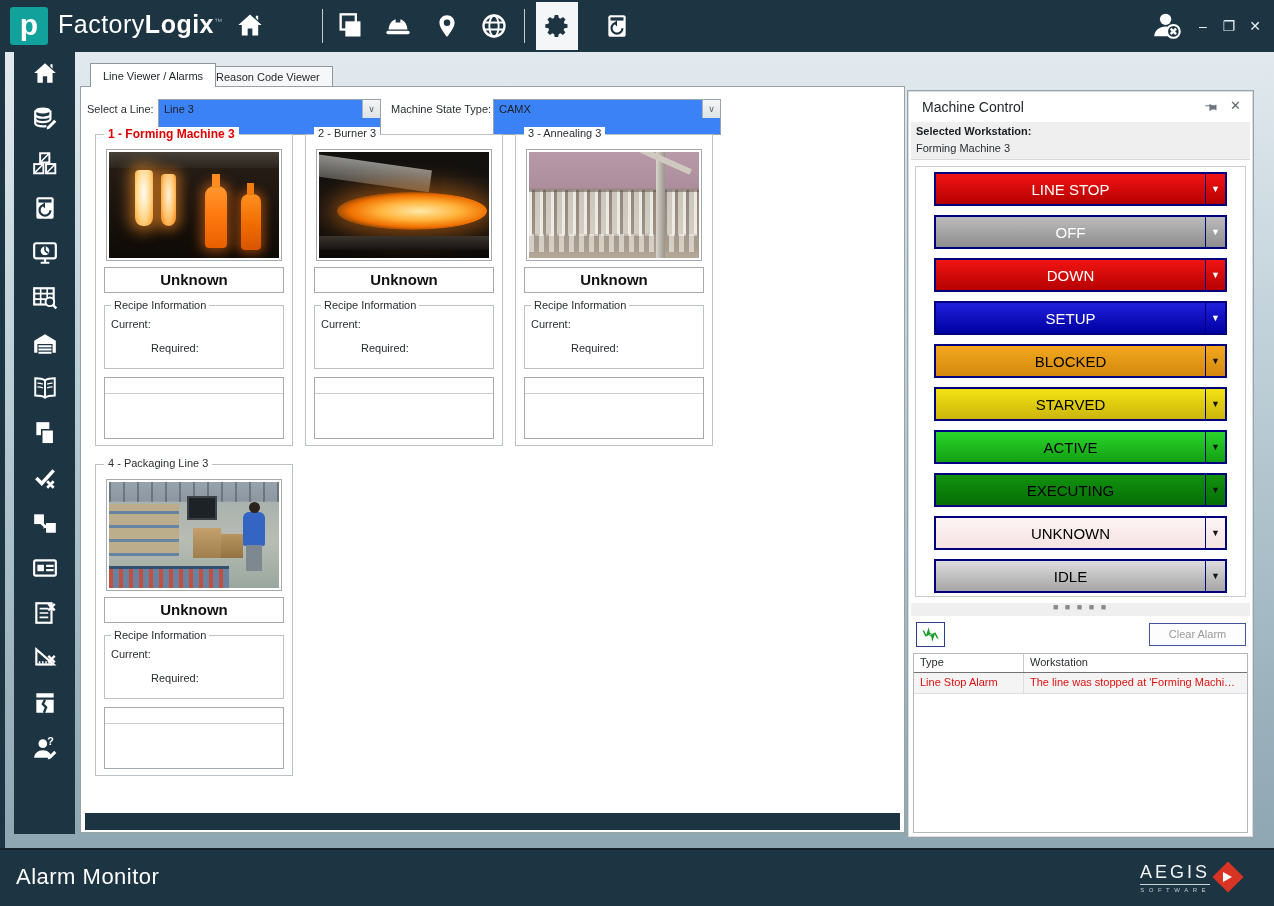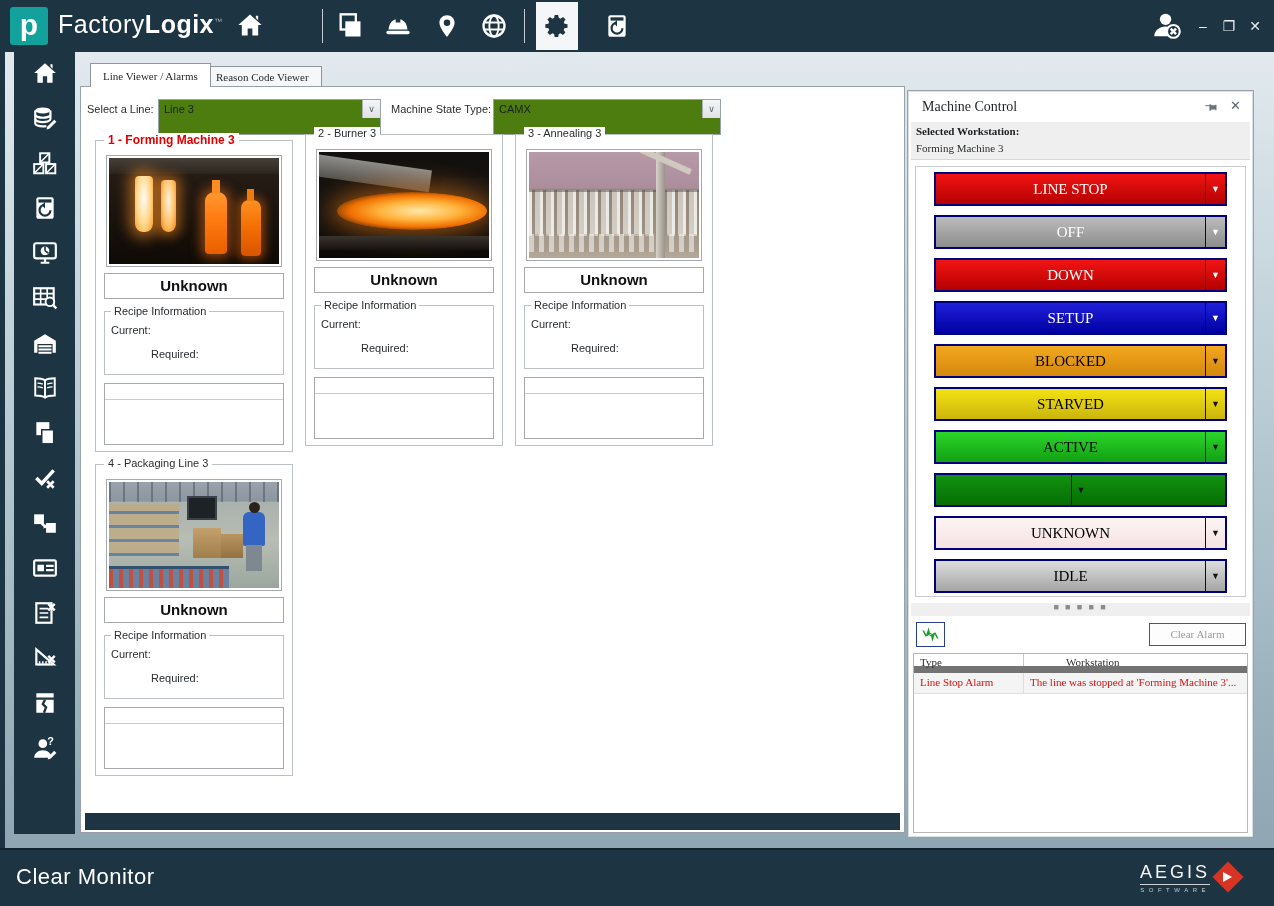--- a/index.html
+++ b/index.html
@@ -22,28 +22,28 @@
   .tb-ic { position:absolute; top:12px; }
   .gear-tile { position:absolute; left:536px; top:2px; width:42px; height:48px; background:#f5f6f7; text-align:center; }
   .gear-tile svg { margin-top:10px; }
   .win-ctl { position:absolute; top:18px; color:#e7edf0; font-size:14px; width:18px; text-align:center; cursor:default; }
   
   .edge-left { position:absolute; left:0; top:52px; width:5px; height:796px; background:#1d3443; }
   .sidebar { position:absolute; left:14px; top:52px; width:61px; height:782px; background:#1d3443; }
   .sb-item { width:61px; height:45px; display:flex; align-items:center; justify-content:center; }
   
   .tab { position:absolute; background:#fdfdfd; border:1px solid #8f979e; border-bottom:none; font-size:11px; color:#1f2326;
-         padding:0 12px; display:flex; align-items:center;font-family:Liberation Serif, serif; }
+         padding:0 12px; display:flex; align-items:center; }
   .tab.active { left:90px; top:63px; height:24px; background:#fff; z-index:3; }
   .tab.inactive { left:203px; top:66px; height:21px; background:#f6f7f8; z-index:1; }
   
   .pane { position:absolute; left:80px; top:86px; width:825px; height:747px; background:#fff; border:1px solid #98a0a8; z-index:2; }
   .filter-row { position:absolute; left:0; top:11px; width:100%; height:22px; font-size:11px; color:#2a2e31; }
   .flabel { position:absolute; top:5px; }
-  .combo { position:absolute; top:1px; height:36px; background:#4d7c0f; border:1px solid #9aa2aa; font-size:11px; color:#1c1f22; }
+  .combo { position:absolute; top:1px; height:36px; background:#3b82f6; border:1px solid #9aa2aa; font-size:11px; color:#1c1f22; }
   .combo .val { position:absolute; left:5px; top:3px; }
   .combo .dd { position:absolute; right:0; top:0; width:18px; height:18px; background:linear-gradient(180deg,#f4f5f6,#dfe2e5);
                border-left:1px solid #aab1b8; color:#5a646c; font-size:9px; text-align:center; line-height:18px; }
   
   .mpanel { position:absolute; width:198px; height:312px; border:1px solid #bcc1c6; }
   .mtitle { position:absolute; left:8px; top:-8px; background:#fff; padding:0 4px; font-size:11px; color:#2a2e31; }
   .mtitle.sel { color:#e00000; font-weight:bold; font-size:12px; }
   .imgframe { position:absolute; left:10px; top:14px; width:176px; height:112px; border:1px solid #a6aaae; background:#fff; padding:2px; }
   .mimg { position:relative; width:100%; height:100%; overflow:hidden; }
   .statusbox { position:absolute; left:8px; top:132px; width:180px; height:26px; border:1px solid #a6aaae;
@@ -93,41 +93,41 @@
   .img-packaging .monitor { position:absolute; left:78px; top:14px; width:30px; height:24px; background:#1c2226; border:2px solid #3a4248; }
   .img-packaging .box1 { position:absolute; left:84px; top:46px; width:28px; height:30px; background:linear-gradient(180deg,#c3a06c,#a07f4e); }
   .img-packaging .box2 { position:absolute; left:112px; top:52px; width:22px; height:24px; background:linear-gradient(180deg,#b8955f,#937143); }
   .img-packaging .worker { position:absolute; left:134px; top:30px; width:22px; height:34px; border-radius:6px 6px 2px 2px; background:#3565c2; }
   .img-packaging .worker:before { content:""; position:absolute; left:6px; top:-10px; width:11px; height:11px; border-radius:50%; background:#2b221c; }
   .img-packaging .worker:after { content:""; position:absolute; left:3px; top:33px; width:16px; height:26px; background:#7e8890; }
   .img-packaging .conv { position:absolute; left:0; bottom:0; width:120px; height:22px;
       background:repeating-linear-gradient(90deg,#c05040 0 4px,#6a82a0 4px 10px); border-top:3px solid #33506e; }
   
   .dock { position:absolute; left:907px; top:90px; width:347px; height:748px; background:#fff;
-          border:1px solid #9aa2aa; box-shadow:0 0 0 1px #d7dde1 inset; z-index:2;font-family:Liberation Serif, serif; }
+          border:1px solid #9aa2aa; box-shadow:0 0 0 1px #d7dde1 inset; z-index:2; }
   .dock-title { position:absolute; left:14px; top:8px; font-size:14px; color:#1f2326; }
   .dock-pin { position:absolute; right:36px; top:10px; }
   .dock-x { position:absolute; right:12px; top:7px; font-size:13px; color:#5a646c; }
   .ws-band { position:absolute; left:3px; top:31px; width:339px; height:38px; background:#efefef; border-bottom:1px solid #d8d8d8; }
   .ws-label { position:absolute; left:5px; top:3px; font-size:11px; font-weight:bold; color:#1c1f22; }
   .ws-value { position:absolute; left:5px; top:20px; font-size:11px; color:#2a2e31; }
   .btnbox { position:absolute; left:7px; top:75px; width:331px; height:431px; border:1px solid #c8cccf; padding:5px 18px; }
   .state-btn { position:relative; width:100%; height:34px; margin-bottom:9px; border:2px solid #00007d;
                font-size:15px; display:flex; align-items:center; justify-content:center; }
   .state-label { flex:1; text-align:center; }
   .state-dd { width:20px; height:100%; border-left:1px solid #00007d; display:flex; align-items:center; justify-content:center; }
   .state-arrow { font-size:9px; }
   .splitter { position:absolute; left:3px; top:512px; width:339px; height:13px; background:#efefef;
               text-align:center; font-size:9px; color:#8a8a8a; letter-spacing:2px; line-height:9px; }
   .refresh-btn { position:absolute; left:8px; top:531px; width:29px; height:25px; background:#fff; border:1px solid #2a3f8f;
                  text-align:center; }
   .clear-btn { position:absolute; right:7px; top:532px; width:97px; height:23px; background:#fdfdfd; border:1px solid #44549a;
                font-size:11px; color:#9a9a9a; text-align:center; line-height:21px; }
   .alarm-table { position:absolute; left:5px; top:562px; width:335px; height:180px; border:1px solid #b4b8bc; background:#fff; }
-  .at-hdr { display:flex; height:19px; border-bottom:7px solid #737373; font-size:11px; color:#2a2e31;gap:36px; }
+  .at-hdr { display:flex; height:19px; border-bottom:1px solid #737373; font-size:11px; color:#2a2e31; }
   .at-hdr .c1 { width:110px; border-right:1px solid #c4c8cc; padding:2px 0 0 6px; }
   .at-hdr .c2 { flex:1; padding:2px 0 0 6px; }
   .at-row { display:flex; height:21px; background:#f4f4f4; border-bottom:1px solid #dcdfe2; font-size:11px; }
   .at-row .c1 { width:110px; border-right:1px solid #dcdfe2; padding:3px 0 0 6px; white-space:nowrap; overflow:hidden; }
   .at-row .c2 { flex:1; padding:3px 6px 0 6px; white-space:nowrap; overflow:hidden; text-overflow:ellipsis; }
   
   .bottombar { position:absolute; left:0; bottom:0; width:1274px; height:58px; background:#1d3443; border-top:2px solid #15212b; }
   .bb-title { position:absolute; left:16px; top:14px; color:#fff; font-size:22px; font-weight:300; letter-spacing:.5px; }
   .aegis { position:absolute; right:30px; top:12px; display:flex; align-items:flex-end; }
   .aegis .txt { text-align:right; margin-right:4px; }
@@ -336,21 +336,21 @@
         <span class="val">Line 3</span>
         <span class="dd">∨</span>
       </div>
       <span class="flabel" style="left:310px">Machine State Type:</span>
       <div class="combo" style="left:412px; width:228px">
         <span class="val">CAMX</span>
         <span class="dd">∨</span>
       </div>
     </div>
 
-    <div class="mpanel" style="left:14px; top:53px">
+    <div class="mpanel" style="left:14px; top:47px">
       <span class="mtitle sel">1 - Forming Machine 3</span>
       <div class="imgframe">
         <div class="mimg img-forming">
           <div class="mach"></div>
             <div class="hot1"></div>
             <div class="hot2"></div>
             <div class="bot1"></div>
             <div class="bot2"></div>
         </div>
       </div>
@@ -484,20 +484,21 @@
             <span class="state-arrow" style="color: rgb(21, 21, 21);">▼</span>
           </span>
         </div>
       <div class="state-btn" style="background: linear-gradient(rgb(43, 213, 43) 0%, rgb(18, 160, 18) 100%); color: rgb(0, 0, 0);">
           <span class="state-label">ACTIVE</span>
           <span class="state-dd">
             <span class="state-arrow" style="color: rgb(21, 21, 21);">▼</span>
           </span>
         </div>
       <div class="state-btn" style="background: linear-gradient(rgb(18, 147, 15) 0%, rgb(5, 110, 5) 100%); color: rgb(0, 0, 0);">
+          <span class="state-label">EXECUTING</span>
           <span class="state-dd">
             <span class="state-arrow" style="color: rgb(21, 21, 21);">▼</span>
           </span>
         </div>
       <div class="state-btn" style="background: linear-gradient(rgb(253, 244, 244) 0%, rgb(246, 226, 226) 100%); color: rgb(0, 0, 0);">
           <span class="state-label">UNKNOWN</span>
           <span class="state-dd">
             <span class="state-arrow" style="color: rgb(21, 21, 21);">▼</span>
           </span>
         </div>
@@ -526,21 +527,21 @@
         <div class="c2">Workstation</div>
       </div>
       <div class="at-row">
         <div class="c1" style="color: rgb(224, 16, 16);">Line Stop Alarm</div>
         <div class="c2" style="color: rgb(224, 16, 16);">The line was stopped at 'Forming Machine 3'...</div>
       </div>
     </div>
   </div>
 
   <div class="bottombar">
-    <span class="bb-title">Clear Monitor</span>
+    <span class="bb-title">Alarm Monitor</span>
     <div class="aegis">
       <div class="txt">
         <div class="main">AEGIS</div>
         <div class="sub">SOFTWARE</div>
       </div>
       <div class="mark">
           <div class="dia"></div>
           <div class="cut"></div>
         </div>
     </div>

